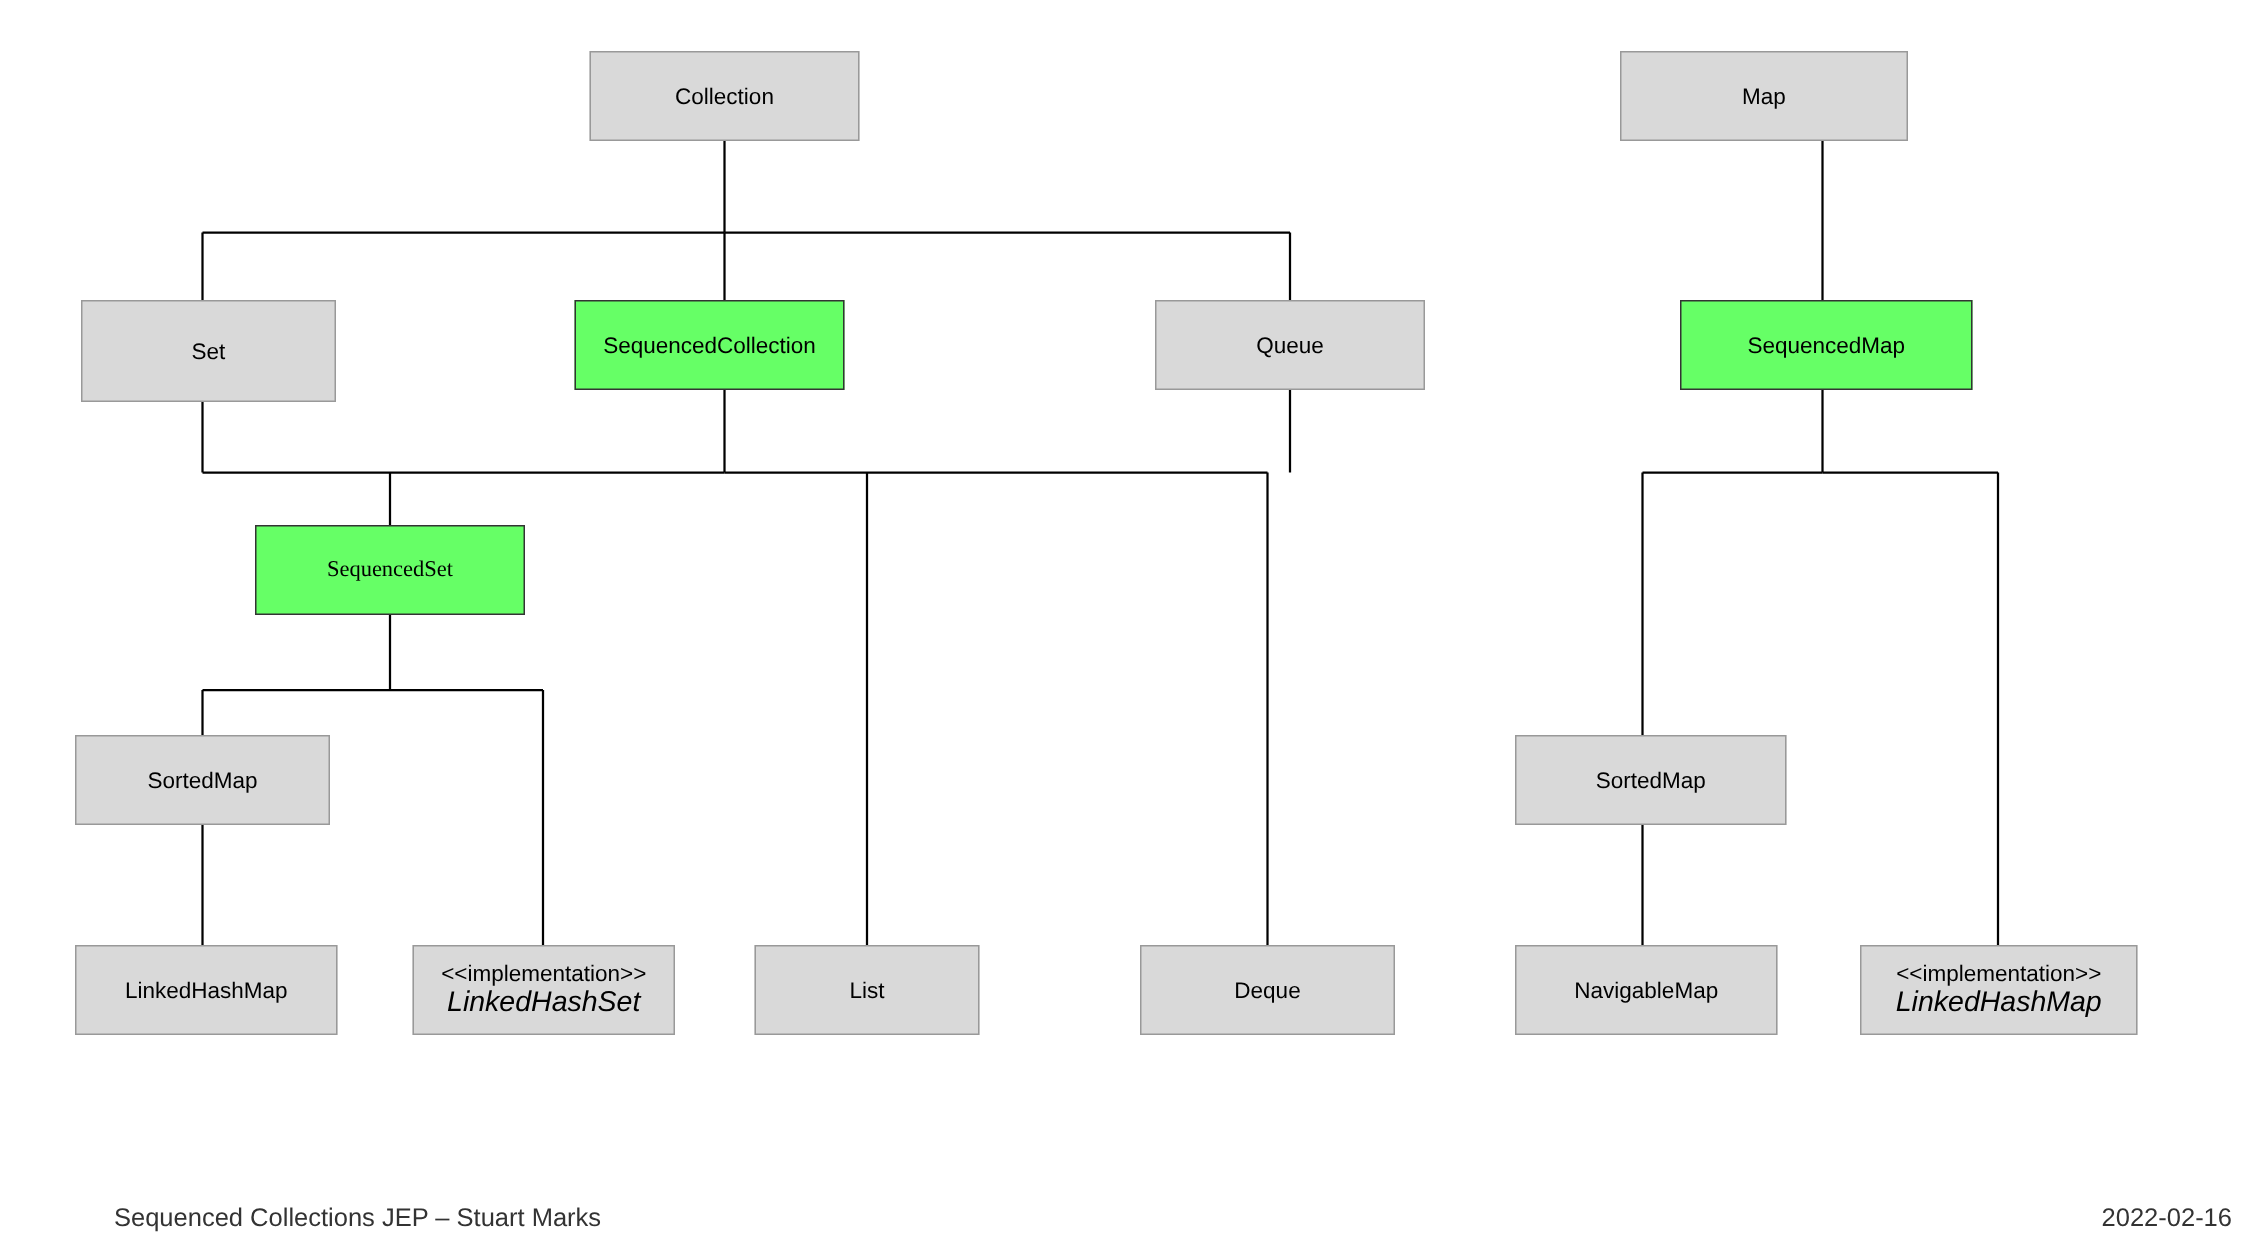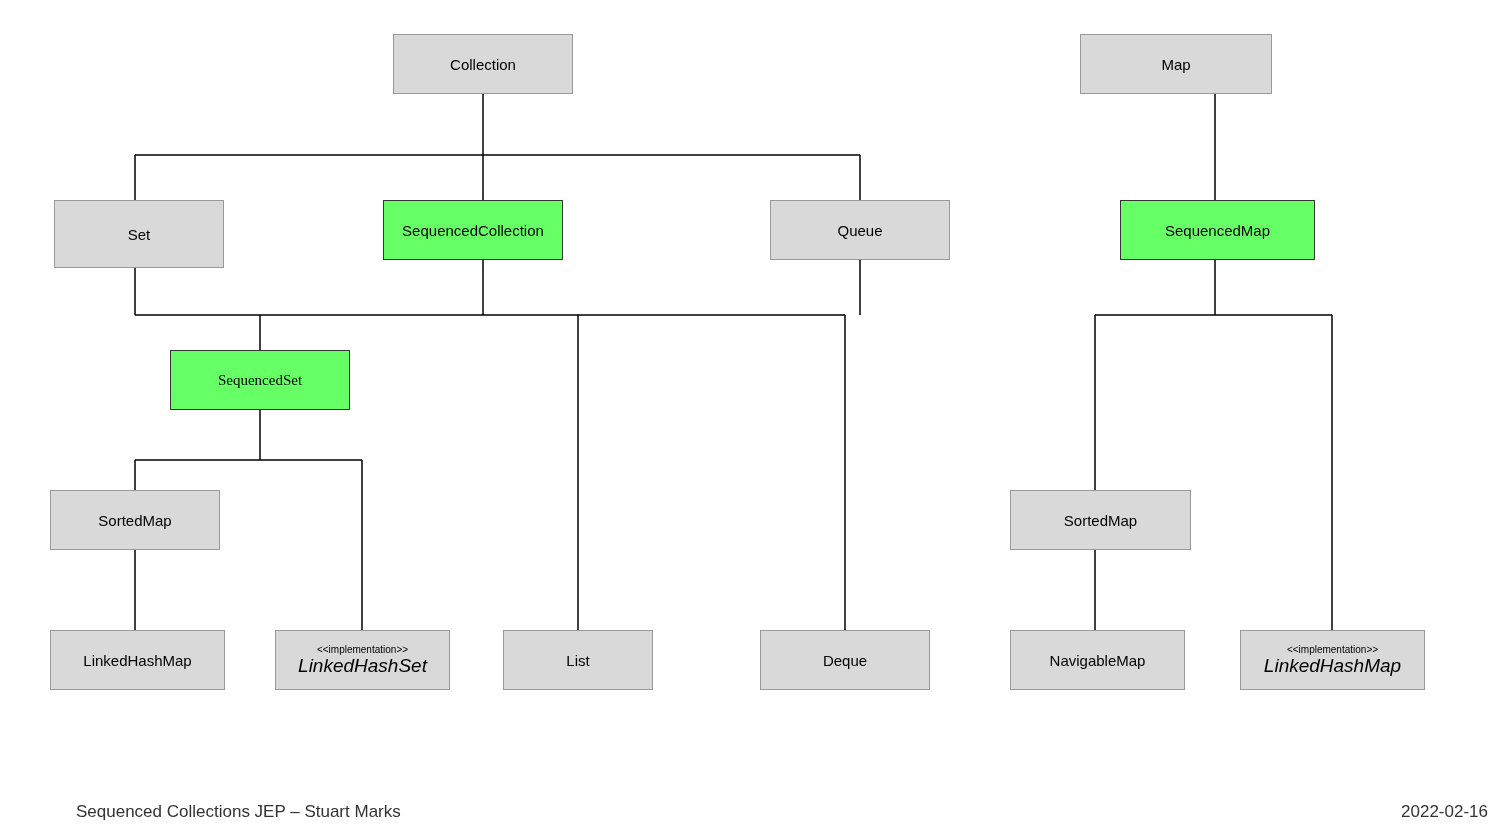--- a/index.html
+++ b/index.html
@@ -34,21 +34,21 @@
       border-color: #333;
     }
 
     .node .impl-label {
       display: flex;
       flex-direction: column;
       align-items: center;
     }
 
     .node .impl-label .impl-tag {
-      font-size: 10px;
+      font-size: 15px;
       font-style: normal;
     }
 
     .node .impl-label .impl-name {
       font-style: italic;
       font-size: 19px;
     }
 
     svg.lines {
       position: absolute;

